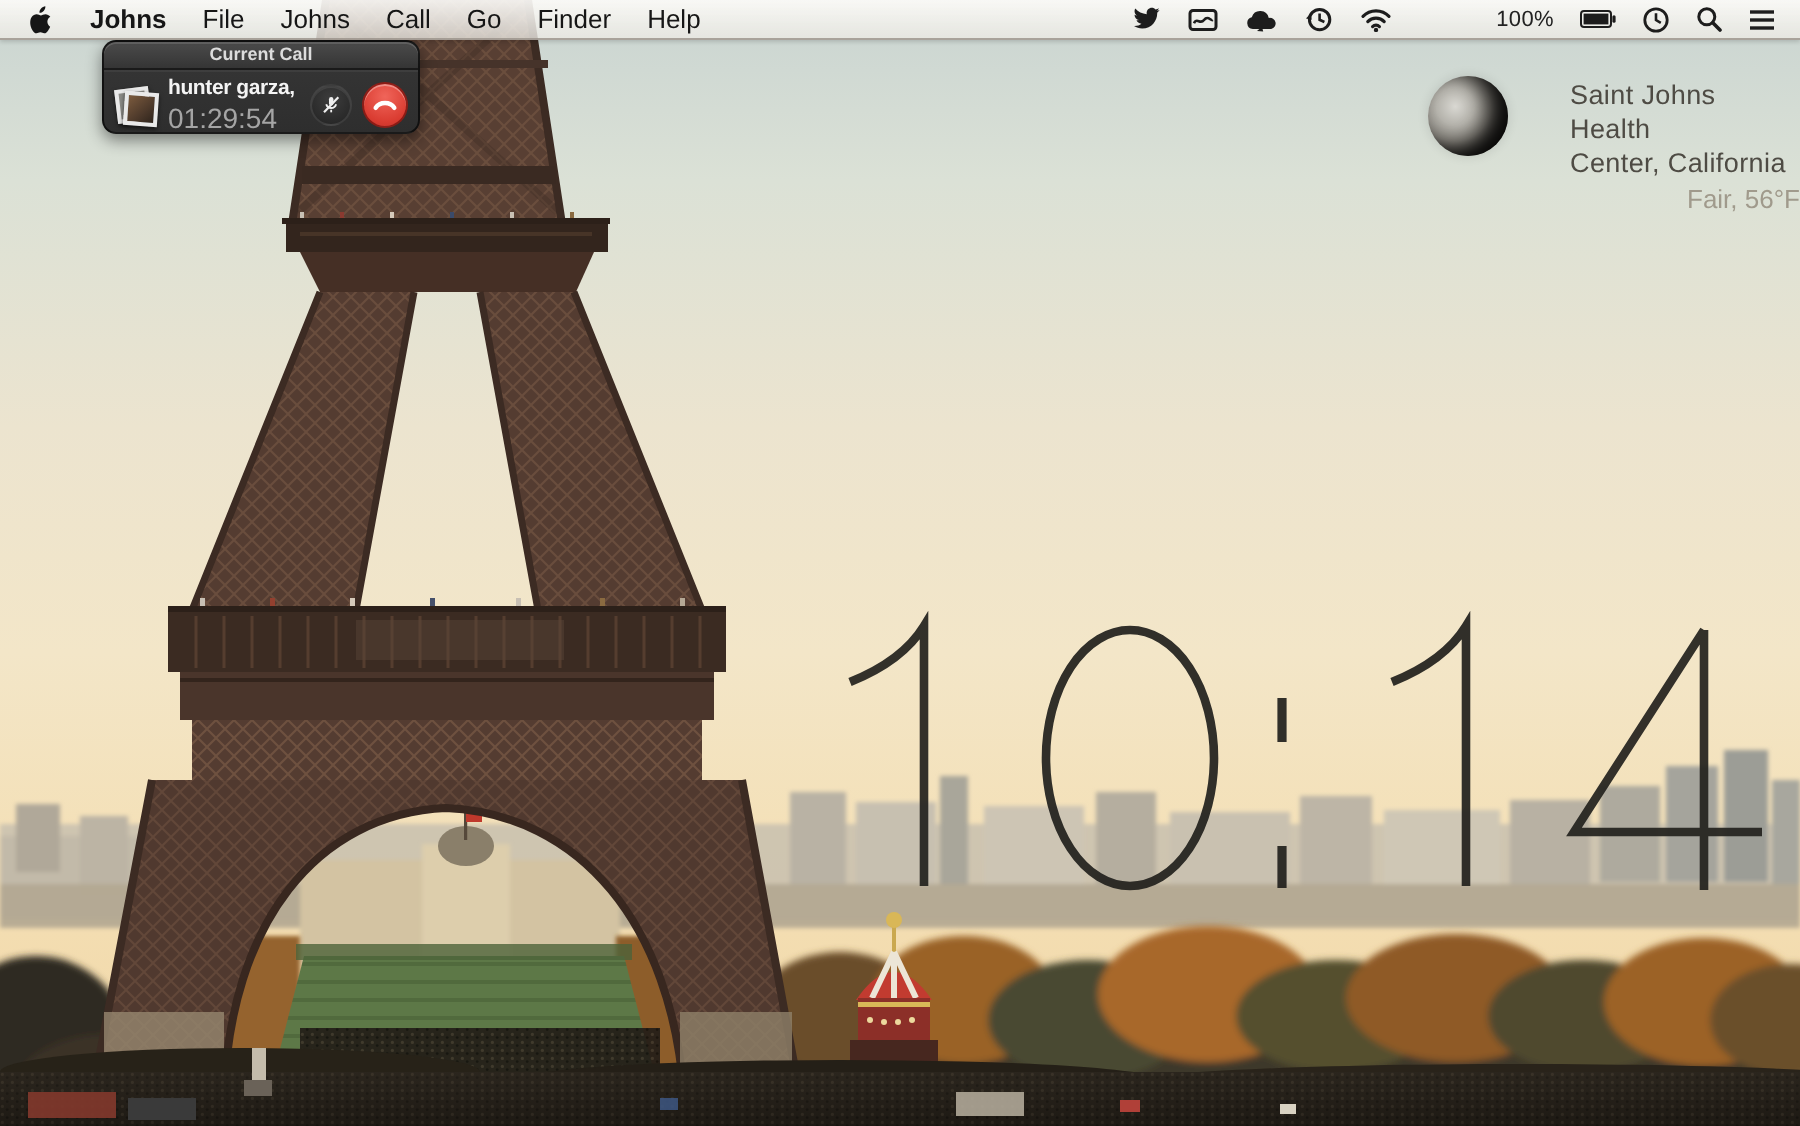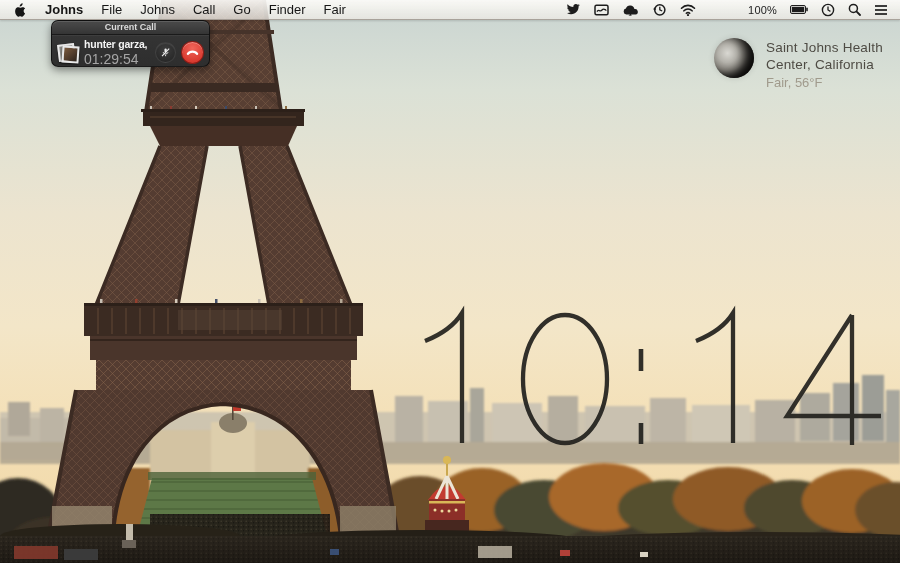--- a/index.html
+++ b/index.html
@@ -42,27 +42,27 @@
   .caller{font-size:10.5px;font-weight:bold;color:#f4f4f4;letter-spacing:-.2px;
     white-space:nowrap;overflow:hidden;}
   .dur{font-size:14px;color:#a5a5a5;margin-top:1px;}
   .cbtn{flex:0 0 auto;border-radius:50%;display:flex;align-items:center;justify-content:center;cursor:default;}
   .mute{width:19px;height:19px;background:radial-gradient(circle at 50% 35%,#3d3d3d,#222);
     border:1px solid rgba(255,255,255,.10);box-shadow:inset 0 1px 0 rgba(255,255,255,.08);}
   .hang{width:21px;height:21px;background:radial-gradient(circle at 50% 30%,#f0655a,#da3c31 70%,#c2322a);
     border:1px solid rgba(120,20,15,.8);box-shadow:inset 0 1px 0 rgba(255,255,255,.35);}
 
   
-  .weather{position:absolute;left:714px;top:38px;z-index:15;display:flex;gap:12px;}
+  .weather{position:absolute;left:714px;top:38px;z-index:15;display:flex;gap:31px;}
   .moon{width:40px;height:40px;border-radius:50%;flex:0 0 auto;
     background:radial-gradient(circle at 34% 38%, #d9d8d2 0%, #b4b2ab 26%, #84817a 48%, #3f3d39 68%, #15110e 86%);
     box-shadow:inset -9px -3px 10px rgba(0,0,0,.75), 0 0 6px rgba(0,0,0,.12);}
   .wx-lines{padding-top:1px;}
   .wx-loc{font-size:13.5px;line-height:17px;color:#4e4b44;letter-spacing:.2px;}
-  .wx-cond{font-size:13px;line-height:17px;color:#a09a8c;margin-top:1px;}
+  .wx-cond{font-size:13px;line-height:17px;color:#a09a8c;margin-top:1px;text-align:right;}
 
   .clock-label{position:absolute;left:425px;top:306px;width:456px;height:140px;z-index:4;
     color:transparent;font-size:130px;overflow:hidden;pointer-events:none;}
 </style>
 </head>
 <body>
 
 <div class="stage">
 
   <svg class="wall" viewBox="0 0 900 563">
@@ -256,21 +256,21 @@
         <svg width="12" height="14" viewBox="0 0 13 15">
           <path fill="#161616" d="M9.4.1c.1.9-.3 1.8-.8 2.4-.6.7-1.5 1.2-2.4 1.1-.1-.9.4-1.8 1-2.4C7.7.6 8.6.2 9.4.1zM12 11.1c-.3.8-.5 1.2-1 1.9-.6.9-1.3 1.7-2.2 1.7-.8 0-1.1-.5-2.1-.5s-1.3.5-2.1.5c-.9 0-1.6-.8-2.2-1.7C1 10.9.8 7.6 2 5.9c.7-1 1.7-1.5 2.7-1.5.9 0 1.7.6 2.3.6.6 0 1.4-.6 2.5-.6.9 0 1.9.5 2.6 1.4-2.3 1.2-1.9 4.4-.1 5.3z"></path>
         </svg>
       </span>
       <span class="menu-item app">Johns</span>
       <span class="menu-item">File</span>
       <span class="menu-item">Johns</span>
       <span class="menu-item">Call</span>
       <span class="menu-item">Go</span>
       <span class="menu-item">Finder</span>
-      <span class="menu-item">Fair</span>
+      <span class="menu-item">Help</span>
     </div>
 
     <div class="mb-right">
       <span class="sicon">
         <svg width="15" height="13" viewBox="0 0 16 14">
             <path fill="#1d1d1d" d="M14.8 2.2c-.5.2-1 .4-1.6.5.6-.3 1-.9 1.2-1.5-.5.3-1.1.6-1.8.7C12.1 1.3 11.4 1 10.6 1 9 1 7.8 2.3 7.8 3.8c0 .2 0 .4.1.6C5.4 4.3 3.2 3.2 1.7 1.4c-.3.4-.4.9-.4 1.4 0 1 .5 1.8 1.3 2.3-.5 0-.9-.1-1.3-.4v.1c0 1.4 1 2.5 2.3 2.8-.2.1-.5.1-.8.1-.2 0-.4 0-.5-.1.4 1.1 1.4 1.9 2.7 2-1 .8-2.2 1.2-3.6 1.2H1c1.3.8 2.8 1.3 4.4 1.3 5.2 0 8.1-4.3 8.1-8.1v-.4c.6-.4 1-.9 1.3-1.4z"></path>
           </svg>
       </span>
       <span class="sicon">
         <svg width="15" height="12" viewBox="0 0 15 12">

